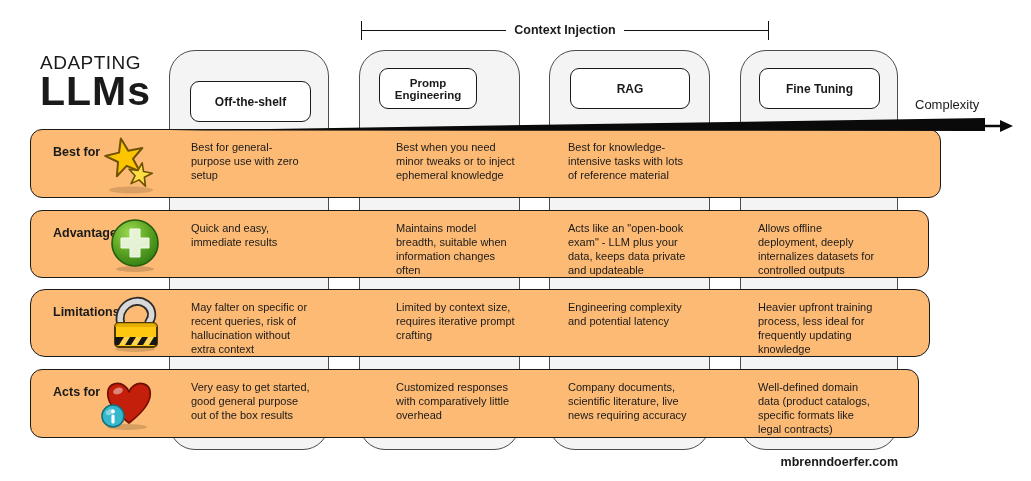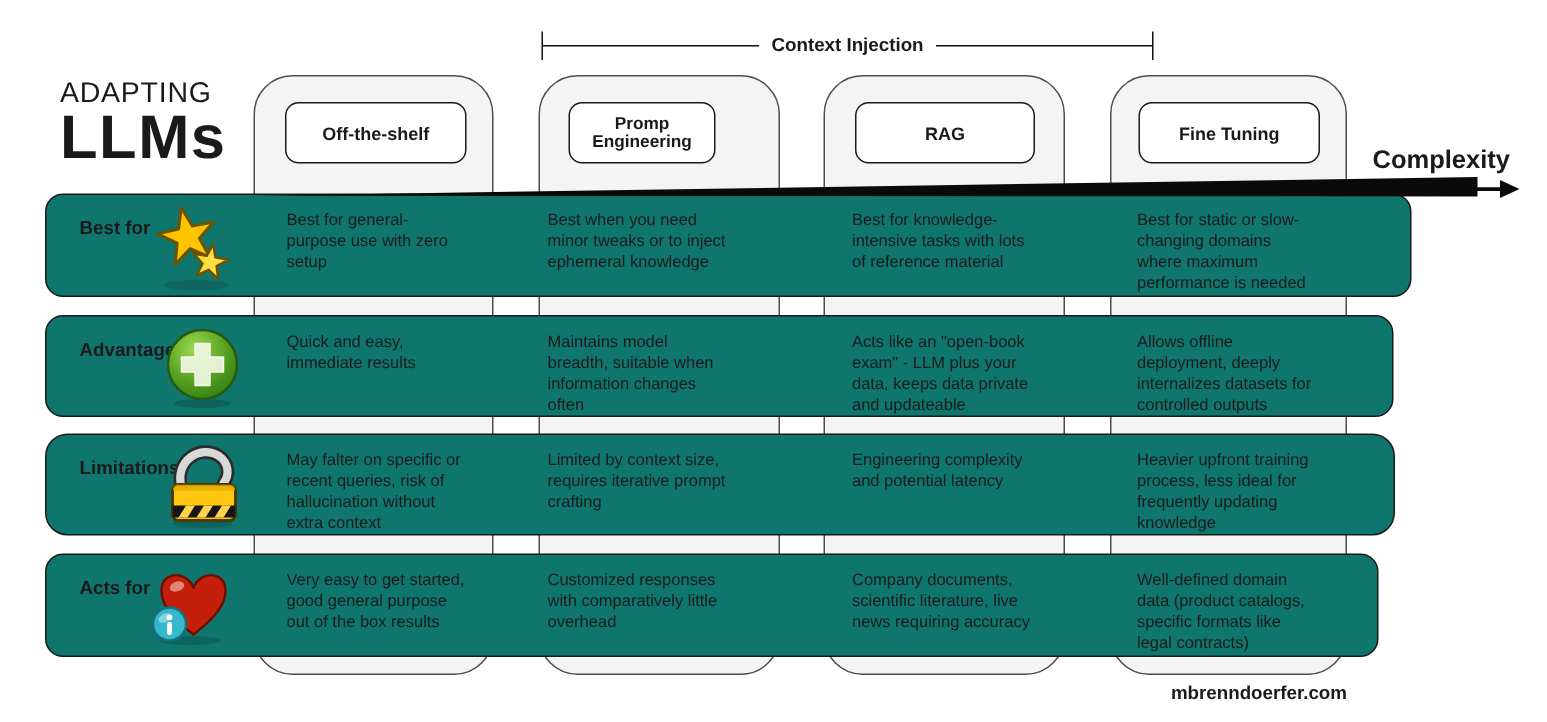--- a/index.html
+++ b/index.html
@@ -14,44 +14,44 @@
 
   
   .tube { position:absolute; top:50px; height:400px; background:#f4f4f4; border:1px solid #4d4d4d; border-radius:26px; z-index:1; }
   .tube.c0 { left:169px; width:160px; }
   .tube.c1 { left:359px; width:161px; }
   .tube.c2 { left:549px; width:161px; }
   .tube.c3 { left:740px; width:158px; }
 
   
   .badge { position:absolute; top:68px; height:41px; background:#fff; border:1.5px solid #1a1a1a; border-radius:9px; display:flex; align-items:center; justify-content:center; font-weight:bold; font-size:12px; z-index:4; text-align:center; }
-  .badge.c0 { left:190px; width:121px; }
+  .badge.c0 { left:190px; width:121px;margin-top:13px; }
   .badge.c1 { left:379px; width:98px; font-size:11.5px; }
   .badge.c2 { left:570px; width:120px; }
   .badge.c3 { left:759px; width:121px; }
 
   
   .bracket { position:absolute; left:361px; top:20px; width:408px; height:20px; display:flex; align-items:center; z-index:4; }
   .bracket .tick { width:0; height:19px; border-left:1.5px solid #111; }
   .bracket .line { flex:1; height:0; border-top:1.5px solid #111; }
   .bracket .lbl { padding:0 8px; font-weight:bold; font-size:12.5px; white-space:nowrap; }
 
   
-  .complexity { position:absolute; left:915px; top:97px; font-weight:bold; font-size:17px; z-index:4; }
+  .complexity { position:absolute; left:915px; top:97px; font-weight:normal; font-size:13px; z-index:4; }
   .wedge-svg { position:absolute; left:0; top:108px; width:1031px; height:45px; z-index:3; pointer-events:none; }
 
   
-  .rowband { position:absolute; left:30px; background:#0f766e; border:1.5px solid #1a1a1a; border-radius:12px; z-index:2; }
+  .rowband { position:absolute; left:30px; background:#fdba74; border:1.5px solid #1a1a1a; border-radius:12px; z-index:2; }
   .rowband.r0 { top:129px; width:911px; height:69px; }
   .rowband.r1 { top:210px; width:899px; height:68px; }
   .rowband.r2 { top:289px; width:900px; height:68px;border-radius:15px; }
   .rowband.r3 { top:369px; width:889px; height:69px; }
   .rowlabel { position:absolute; left:22px; top:15px; font-weight:bold; font-size:12.5px; }
   .cell { position:absolute; top:10px; width:160px; font-size:11px; line-height:14px; white-space:pre-line; }
-  .cell.c0 { left:160px; } .cell.c1 { left:334px; } .cell.c2 { left:537px; } .cell.c3 { left:727px; }
+  .cell.c0 { left:160px; } .cell.c1 { left:365px; } .cell.c2 { left:537px; } .cell.c3 { left:727px; }
 
   
   .icon { position:absolute; z-index:3; }
   .icon.stars { left:99px; top:132px; }
   .icon.plus  { left:107px; top:215px; }
   .icon.lock  { left:106px; top:293px; }
   .icon.heart { left:99px; top:377px; }
 
   .footer { position:absolute; top:455px; left:765px; width:133px; text-align:right; font-weight:bold; font-size:12.5px; z-index:4; }
 </style>
@@ -94,24 +94,20 @@
     <div class="rowlabel">Best for</div>
     <div class="cell c0">Best for general-
 purpose use with zero
 setup</div>
     <div class="cell c1">Best when you need
 minor tweaks or to inject
 ephemeral knowledge</div>
     <div class="cell c2">Best for knowledge-
 intensive tasks with lots
 of reference material</div>
-    <div class="cell c3">Best for static or slow-
-changing domains
-where maximum
-performance is needed</div>
   </div>
 
   <div class="rowband r1">
     <div class="rowlabel">Advantages</div>
     <div class="cell c0">Quick and easy,
 immediate results</div>
     <div class="cell c1">Maintains model
 breadth, suitable when
 information changes
 often</div>

